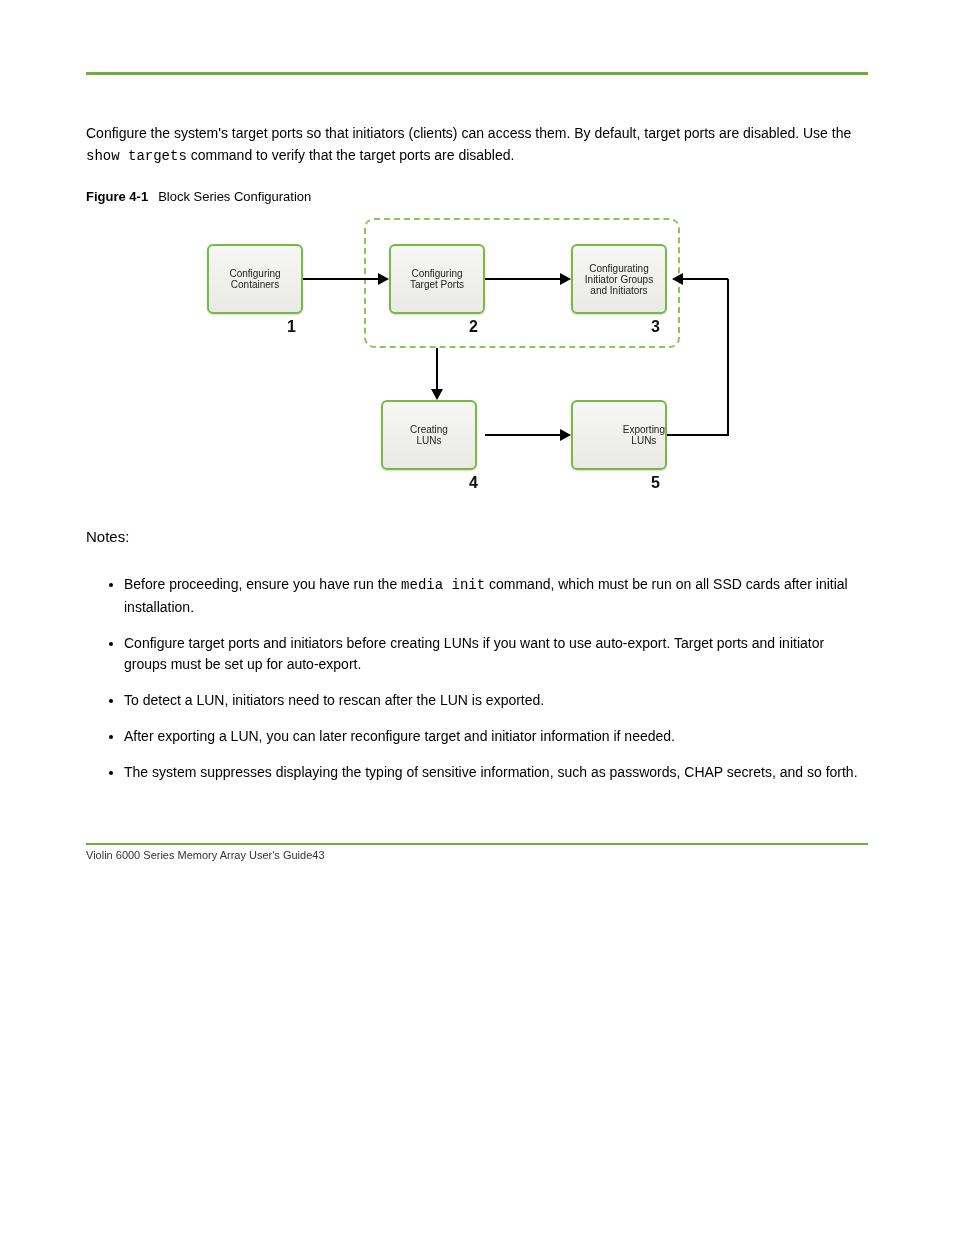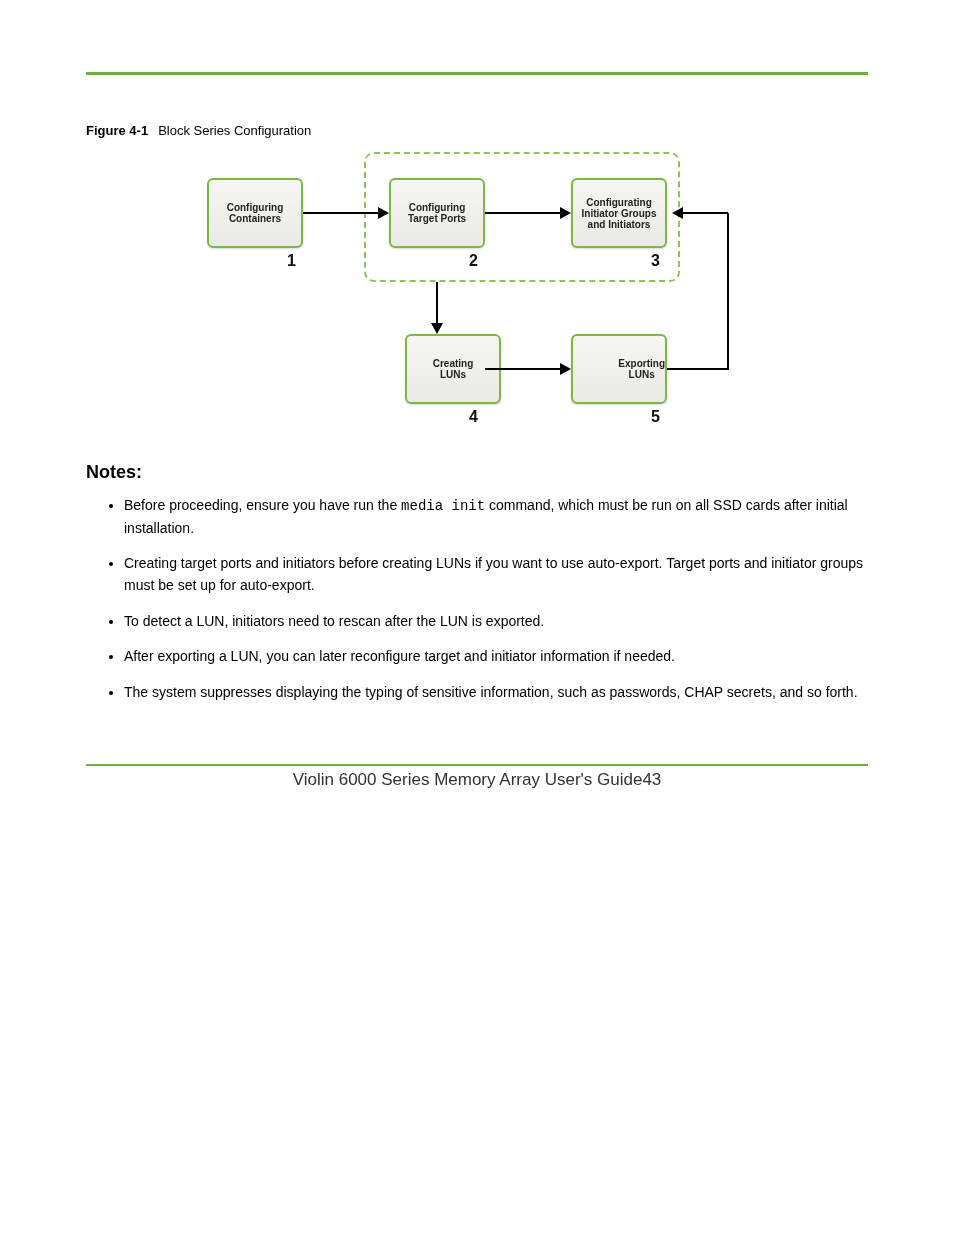--- a/index.html
+++ b/index.html
@@ -4,34 +4,34 @@
 <style>
   * { box-sizing: border-box; margin: 0; padding: 0; }
   html, body { width: 954px; font-family: Arial, Helvetica, sans-serif; background: #fff; color: #000; }
   .page { width: 954px; padding: 52px 86px 40px 86px; position: relative; }
   .rule { height: 3px; background: #6fae3a; margin-top: 20px; margin-bottom: 48px; }
   .para { font-size: 14px; line-height: 1.55; margin-bottom: 18px; }
   code, .mono { font-family: "Courier New", Courier, monospace; font-size: 14px; }
   h2.section { font-size: 19px; font-weight: bold; margin: 26px 0 16px 0; }
   .figlabel { font-size: 13px; margin: 22px 0 6px 0; }
   .figlabel b { font-weight: bold; margin-right: 10px; }
-  .notes-hd { font-size: 18px; font-weight: bold; margin: 28px 0 12px 0; }
+  .notes-hd { font-size: 15px; font-weight: normal; margin: 28px 0 29px 0; }
   ul.bullets { list-style: disc; padding-left: 38px; }
   ul.bullets li { font-size: 14px; line-height: 1.55; margin-bottom: 14px; }
   .footer-rule { height: 2px; background: #6fae3a; margin-top: 60px; }
-  .footer { display: flex; justify-content: center; font-size: 17px; color: #333; padding-top: 4px; }
+  .footer { display: flex; justify-content: flex-start; font-size: 11px; color: #333; padding-top: 4px; }
   
   .diagram-wrap { width: 100%; display: flex; justify-content: center; }
   .diagram { position: relative; width: 576px; height: 290px; }
   .box {
     position: absolute; width: 96px; height: 70px;
     border: 2px solid #78b843; border-radius: 6px;
     background: linear-gradient(#f6f6f4,#e9e9e6);
     display: flex; align-items: center; justify-content: center;
-    text-align: center; font-size: 10px; font-weight: bold; color: #222;
+    text-align: center; font-size: 10px; font-weight: normal; color: #222;
     box-shadow: 0 1px 2px rgba(0,0,0,.15);
   }
   .num { position: absolute; font-family: Arial Black, Arial, sans-serif; font-weight: 900; font-size: 16px; color: #111; }
   .dashed {
     position: absolute; border: 2.5px dashed #8bc55a; border-radius: 10px;
   }
   .arrow-line { position: absolute; background: #000; }
   .arrow-head-r {
     position: absolute; width: 0; height: 0;
     border-top: 6px solid transparent; border-bottom: 6px solid transparent;
@@ -47,20 +47,23 @@
     border-top: 6px solid transparent; border-bottom: 6px solid transparent;
     border-right: 11px solid #000;
   }
 </style>
 </head>
 <body>
 
 <div class="page">
   <div class="rule"></div>
 
+  <p class="para">
+    <span>Configure the system's target ports so that initiators (clients) can access them. By default, target ports are disabled. Use the </span><span class="mono">show targets</span><span> command to verify that the target ports are disabled.</span>
+  </p>
 
 
 
   <p class="figlabel">
     <b>Figure 4-1</b><span>Block Series Configuration</span>
   </p>
 
   <div class="diagram-wrap">
     <div class="diagram">
 
@@ -73,21 +76,21 @@
       <div class="box" style="left:200px; top:34px;">
           <span style="white-space:pre-line">Configuring
 Target Ports</span>
         </div>
       <div class="box" style="left:382px; top:34px;justify-content:center;">
           <span style="white-space:pre-line">Configurating
 Initiator Groups
 and Initiators</span>
         </div>
 
-      <div class="box" style="left:216px; top:190px;">
+      <div class="box" style="left:192px; top:190px;">
           <span style="white-space:pre-line">Creating
 LUNs</span>
         </div>
       <div class="box" style="left:382px; top:190px;justify-content:flex-end;">
           <span style="white-space:pre-line">Exporting
 LUNs</span>
         </div>
 
       <div class="num" style="left:98px; top:108px;">1</div>
       <div class="num" style="left:280px; top:108px;">2</div>
@@ -112,21 +115,21 @@
       <div class="arrow-line" style="left:493px; top:68px; width:46px; height:2px;"></div>
       <div class="arrow-head-l" style="left:483px; top:63px;"></div>
     </div>
   </div>
 
   <p class="notes-hd">Notes:</p>
   <ul class="bullets">
     <li>
       <span>Before proceeding, ensure you have run the </span><span class="mono">media init</span><span> command, which must be run on all SSD cards after initial installation.</span>
     </li>
-    <li>Creating target ports and initiators before creating LUNs if you want to use auto-export. Target ports and initiator groups must be set up for auto-export.</li>
+    <li>Configure target ports and initiators before creating LUNs if you want to use auto-export. Target ports and initiator groups must be set up for auto-export.</li>
     <li>To detect a LUN, initiators need to rescan after the LUN is exported.</li>
     <li>After exporting a LUN, you can later reconfigure target and initiator information if needed.</li>
     <li>The system suppresses displaying the typing of sensitive information, such as passwords, CHAP secrets, and so forth.</li>
   </ul>
 
   <div class="footer-rule"></div>
   <div class="footer">
     <span>Violin 6000 Series Memory Array User's Guide</span>
     <span>43</span>
   </div>

